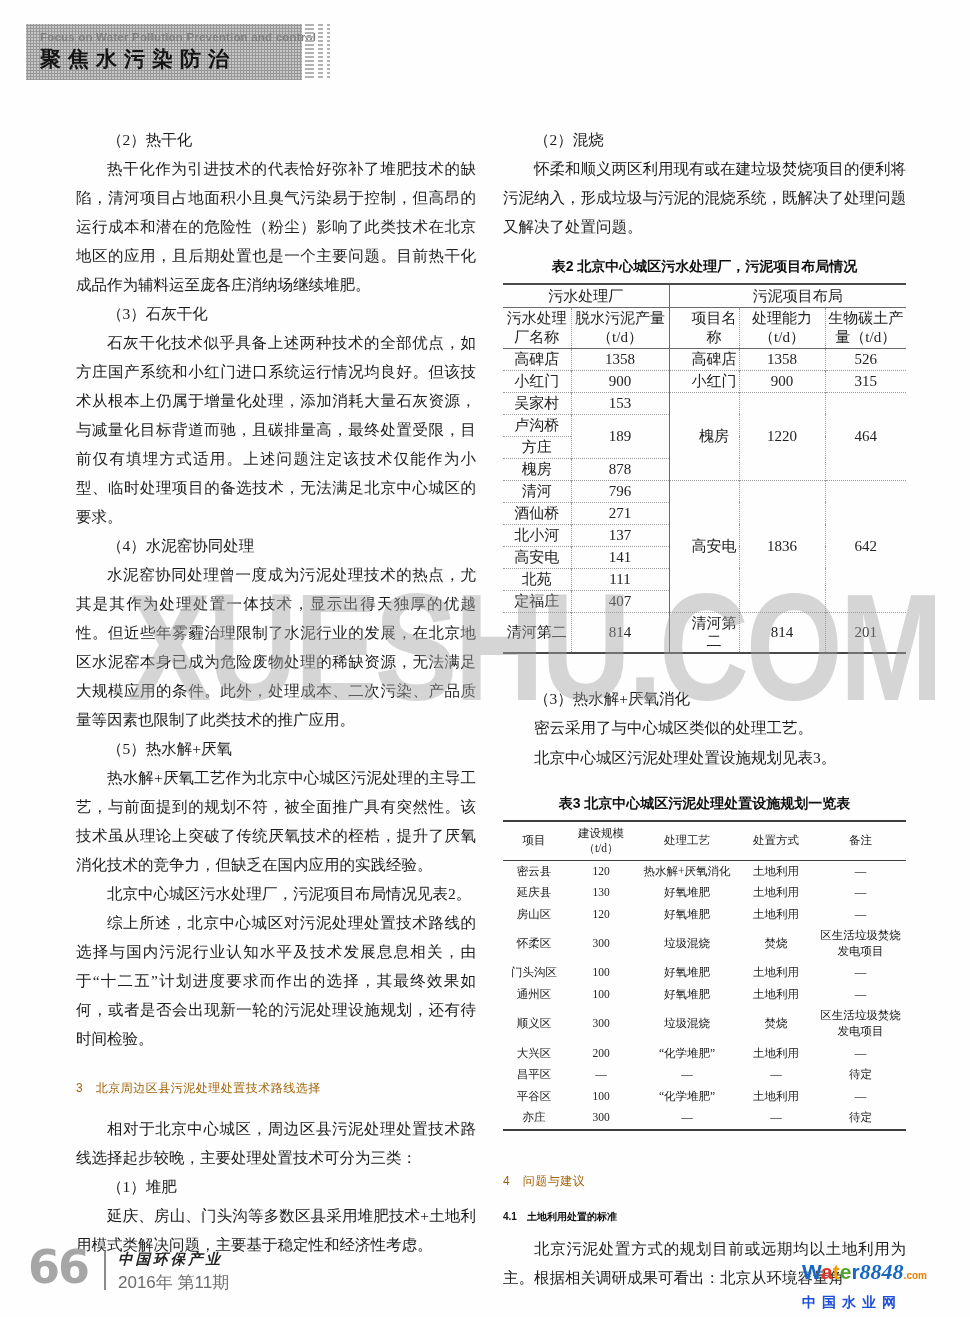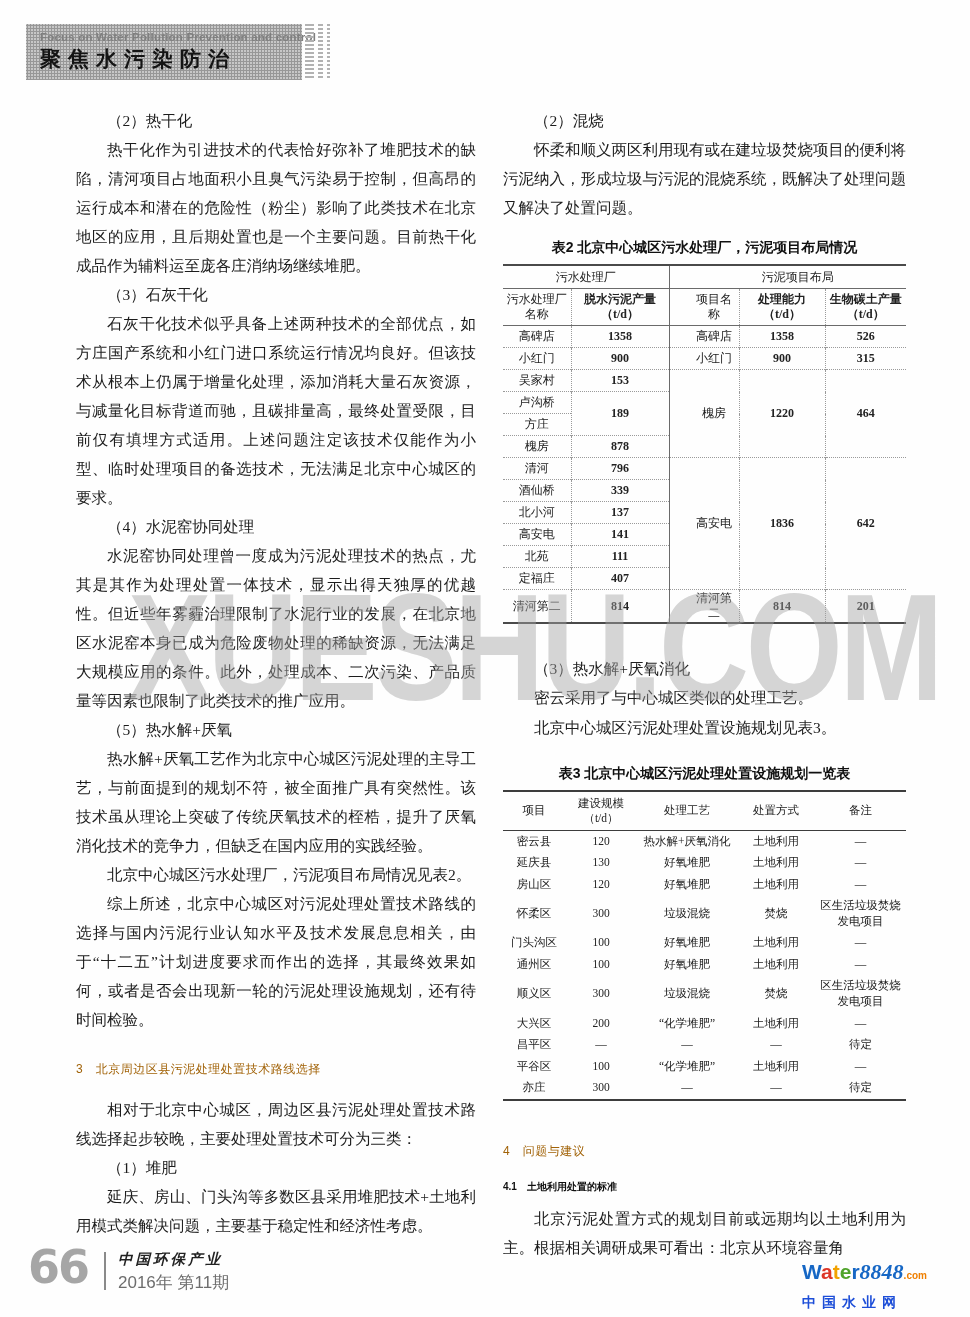--- a/index.html
+++ b/index.html
@@ -22,21 +22,21 @@
   }
   .banner-zh{
     margin-top:2px;font-weight:bold;font-size:21px;color:#141414;
     letter-spacing:7px;white-space:nowrap;
   }
   .bars{position:absolute;left:305px;top:24px;height:56px;display:flex;gap:4px;}
   .bar{background-image:repeating-linear-gradient(to bottom,#b2b2b2 0 2px, rgba(0,0,0,0) 2px 4px);}
   .bar-1{width:9px;} .bar-2{width:5px;} .bar-3{width:3px;}
 
   
-  .col{position:absolute;top:106px;}
+  .col{position:absolute;top:125px;}
   .col-left{left:76px;width:400px;}
   .col-right{left:503px;width:403px;}
   p.body, p.subhead{
     margin:0;font-size:15.5px;line-height:29px;text-align:justify;
     text-indent:2em;color:#1c1c1c;
   }
   p.line{margin:0;font-size:15.5px;line-height:30px;text-indent:2em;}
   .sec-head{
     font-family:"Liberation Sans",sans-serif;font-weight:normal;
     font-size:12px;color:#a16207;margin:27px 0 17px;letter-spacing:0.5px;
@@ -46,29 +46,29 @@
     font-size:10px;color:#101010;margin:20px 0 10px;
   }
 
   
   .table-title{
     font-family:"Liberation Sans",sans-serif;font-weight:bold;
     font-size:14px;text-align:center;color:#101010;margin:17px 0 7px;
   }
   table.t2{
     width:100%;border-collapse:collapse;table-layout:fixed;
-    font-size:12px;color:#222;
+    font-size:15px;color:#222;
     border-top:2px solid #4a4a4a;border-bottom:2px solid #4a4a4a;
   }
   .t2 th{font-weight:normal;}
   .t2 th,.t2 td{text-align:center;padding:1px 2px;line-height:1.25;}
   .t2 .gh{height:20px;border-bottom:1px solid #6a6a6a;}
   .t2 .ch{height:34px;border-bottom:1px solid #6a6a6a;}
   .t2 tbody td{height:19px;border-top:1px dotted #9a9a9a;}
-  .t2 .vd{border-left:1px dotted #9a9a9a;font-weight:bold;}
+  .t2 .vd{border-left:1px dotted #9a9a9a;}
   .t2 .mid{border-left:1px solid #6a6a6a;padding-left:22px;}
   table.t3{
     width:100%;border-collapse:collapse;table-layout:fixed;
     font-size:11.5px;color:#222;
     border-top:2px solid #3d3d3d;border-bottom:2px solid #3d3d3d;
   }
   .t3 thead th{font-weight:normal;border-bottom:1px solid #3d3d3d;padding:4px 0;line-height:1.3;text-align:center;}
   .t3 td{text-align:center;padding:3px 1px;line-height:1.35;}
 
   
@@ -196,21 +196,21 @@
       </tr>
       <tr>
         <td>清河</td>
         <td class="vd">796</td>
         <td class="mid" rowspan="6">高安电</td>
         <td class="vd" rowspan="6">1836</td>
         <td class="vd" rowspan="6">642</td>
       </tr>
       <tr>
         <td>酒仙桥</td>
-        <td class="vd">339</td>
+        <td class="vd">271</td>
       </tr>
       <tr>
         <td>北小河</td>
         <td class="vd">137</td>
       </tr>
       <tr>
         <td>高安电</td>
         <td class="vd">141</td>
       </tr>
       <tr>

